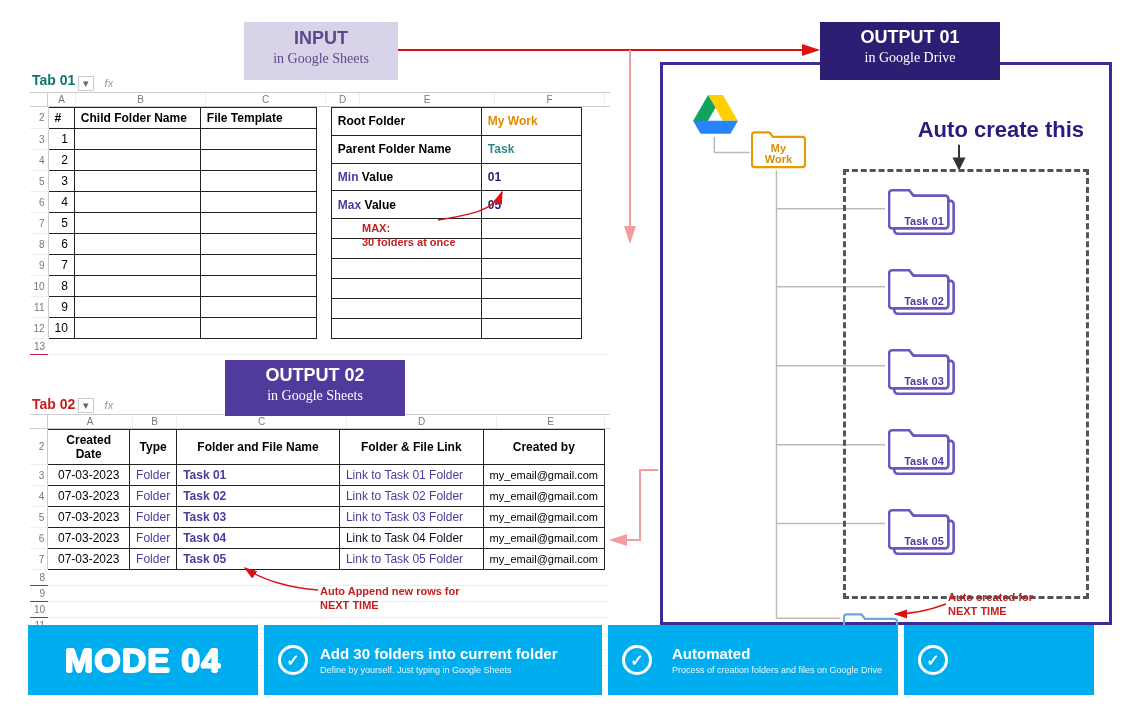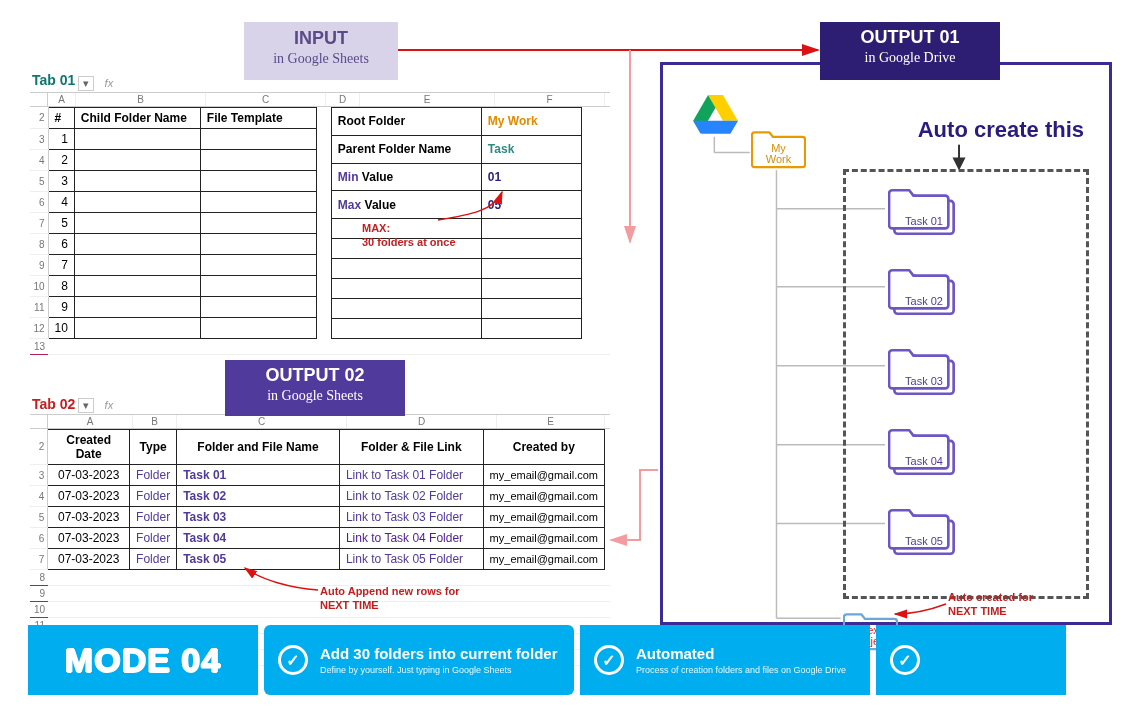--- a/index.html
+++ b/index.html
@@ -95,38 +95,38 @@
   .output-panel {
     position:absolute; left:660px; top:62px; width:452px; height:563px;
     border:3px solid #3c2a95; background:#fff;
   }
   .panel-title {
     position:absolute; top:52px; right:25px; font-size:22px; font-weight:bold; color:#2c1b7e;
   }
   .drive-icon { position:absolute; left:30px; top:30px; width:45px; height:40px; }
   .mywork-folder { position:absolute; left:88px; top:60px; }
   .folder { width:55px; }
-  .folder-label { font-size:11px; font-weight:normal; text-align:center; margin-top:-30px; line-height:1; }
+  .folder-label { font-size:11px; font-weight:bold; text-align:center; margin-top:-30px; line-height:1; }
   .mywork-folder .folder-label { color:#d48f0c; }
   .task-box { position:absolute; left:180px; top:104px; width:246px; height:430px; border:3px dashed #555; }
   .task-folder { position:absolute; left:225px; }
   .task-folder .folder-label { color:#503a9b; margin-top:-26px; }
   .next-project { position:absolute; left:180px; top:542px; }
   .next-project .folder-label { color:#e02222; margin-top:-30px; }
 
   
   .banner {
     position:absolute; left:28px; bottom:18px; width:1086px; height:70px;
     display:flex; gap:6px;
   }
   .banner .seg { background:#00aeef; color:#fff; height:70px; display:flex; align-items:center; padding:0 14px; }
   .seg.mode { width:230px; justify-content:center; }
   .mode-text { font-size:34px; font-weight:900; letter-spacing:1px; text-shadow:1px 0 #fff,-1px 0 #fff,0 1px #fff,0 -1px #fff; }
-  .seg.big { width:310px;border-radius:6px; }
-  .seg.mid { width:290px; }
+  .seg.big { width:338px; }
+  .seg.mid { width:290px;gap:8px; }
   .seg.right { width:190px; }
   .check { width:30px; height:30px; border:3px solid #fff; border-radius:50%; display:flex; align-items:center; justify-content:center; margin-right:12px; flex-shrink:0; }
   .check::after { content:"✓"; font-size:16px; font-weight:bold; }
   .seg .txt h4 { font-size:15px; font-weight:600; }
   .seg .txt p { font-size:9px; opacity:.9; margin-top:3px; }
 
   
   .tree-lines { position:absolute; left:0; top:0; width:100%; height:100%; pointer-events:none; }
 
 </style>
@@ -344,21 +344,21 @@
     <td style="color:#503a9b">Folder</td>
     <td style="color:#503a9b;font-weight:bold">Task 03</td>
     <td style="color:#503a9b">Link to Task 03 Folder</td>
     <td style="text-align:center;font-size:11px">my_email@gmail.com</td>
         </tr>
         <tr>
           <td class="rownum">6</td>
     <td style="text-align:center">07-03-2023</td>
     <td style="color:#503a9b">Folder</td>
     <td style="color:#503a9b;font-weight:bold">Task 04</td>
-    <td style="color:#4c1d95">Link to Task 04 Folder</td>
+    <td style="color:#0f172a">Link to Task 04 Folder</td>
     <td style="text-align:center;font-size:11px">my_email@gmail.com</td>
         </tr>
         <tr>
           <td class="rownum">7</td>
     <td style="text-align:center">07-03-2023</td>
     <td style="color:#503a9b">Folder</td>
     <td style="color:#503a9b;font-weight:bold">Task 05</td>
     <td style="color:#503a9b">Link to Task 05 Folder</td>
     <td style="text-align:center;font-size:11px">my_email@gmail.com</td>
         </tr>

